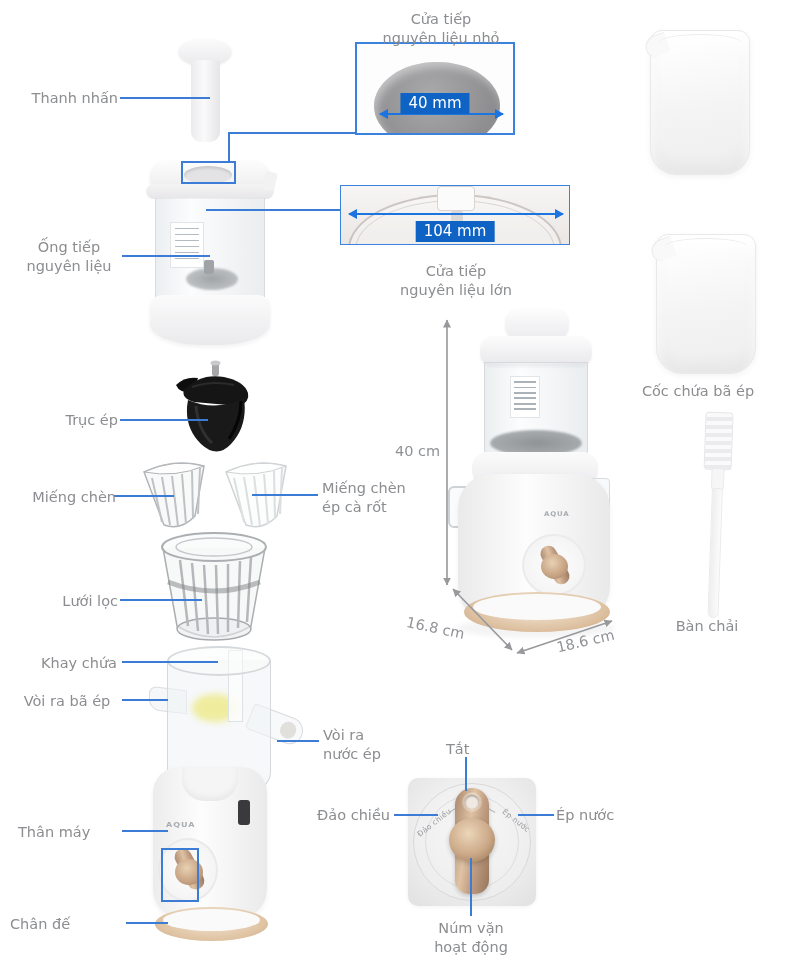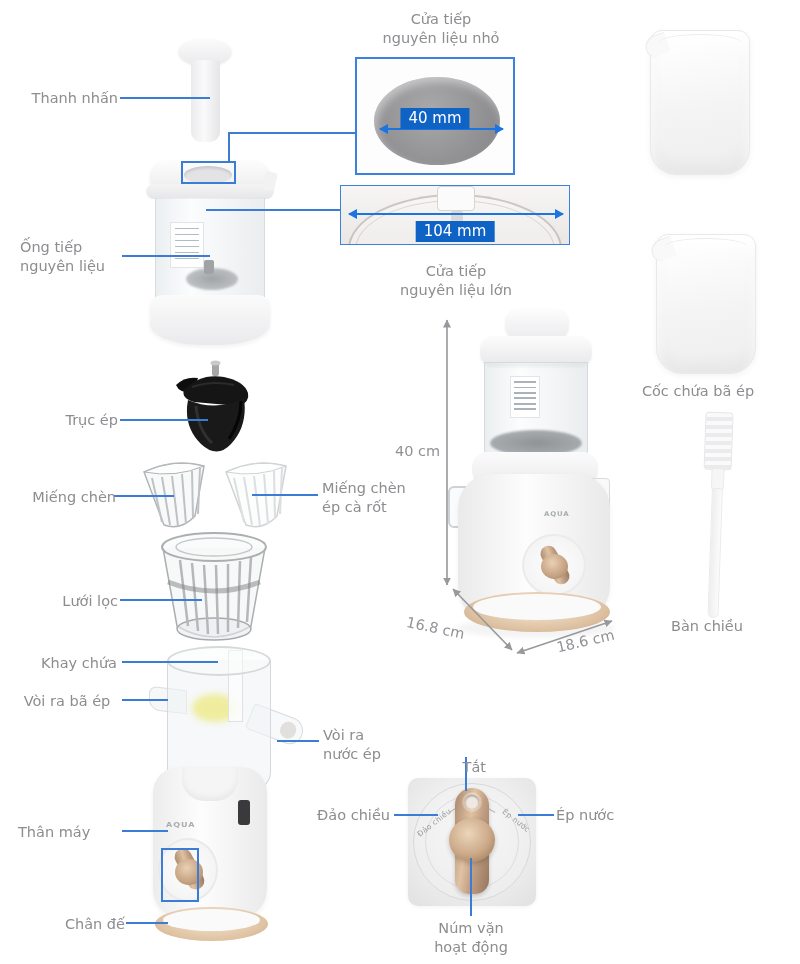--- a/index.html
+++ b/index.html
@@ -53,21 +53,21 @@
     <div class="abs" style="left:118px;top:16px;width:12px;height:18px;background:#f2f2f3;border-radius:2px;transform:rotate(12deg)"></div>
     <div class="abs" style="left:9px;top:42px;width:110px;height:102px;background:linear-gradient(90deg,rgba(225,230,233,.65),rgba(248,250,251,.5) 32%,rgba(223,227,230,.65));border:1px solid #d9dcde;border-top:none"></div>
     <div class="abs" style="left:24px;top:66px;width:34px;height:46px;background:rgba(255,255,255,.88);border:1px solid #e2e5e7;padding:5px 4px;background-clip:border-box">
       <div style="width:100%;height:100%;background:repeating-linear-gradient(180deg,#b3bcc2 0 1.5px,transparent 1.5px 6px)"></div>
     </div>
     <div class="abs" style="left:40px;top:112px;width:52px;height:22px;border-radius:50%;background:radial-gradient(#85898c,#b9bec1);opacity:.75;filter:blur(1px)"></div>
     <div class="abs" style="left:58px;top:104px;width:10px;height:14px;background:#9fa3a6;border-radius:2px"></div>
     <div class="abs" style="left:4px;top:139px;width:120px;height:50px;border-radius:12px 12px 42% 42%;background:linear-gradient(#fbfbfc,#eaeaec);box-shadow:0 2px 4px rgba(0,0,0,.06)"></div>
   </div>
 
-  <div class="inset" style="left:355px;top:57px;width:160px;height:118px">
+  <div class="inset" style="left:355px;top:42px;width:160px;height:93px">
     <div class="abs" style="left:17px;top:18px;width:126px;height:88px;border-radius:50%;background:radial-gradient(circle at 45% 38%,#a9a9ab,#909093 65%,#858589);box-shadow:inset 3px 5px 8px rgba(255,255,255,.45)"></div>
     <div class="blue-arrow" style="left:23px;top:69px;width:123px"></div>
     <div class="measure-badge" style="left:50%;top:49px;transform:translateX(-50%)">40 mm</div>
   </div>
 
   <div class="inset" style="left:340px;top:185px;width:230px;height:60px;border-width:1.5px">
     <div class="abs" style="left:0;top:0;width:230px;height:68px;background:linear-gradient(180deg,#f7f6f5,#edeae8 65%,#e8e4e2)"></div>
     <div class="abs" style="left:7px;top:8px;width:214px;height:110px;border-radius:50%;border:2px solid rgba(152,142,137,.45);background:rgba(252,251,250,.35)"></div>
     <div class="abs" style="left:14px;top:14px;width:200px;height:100px;border-radius:50%;border:1px solid rgba(170,160,155,.35)"></div>
     <div class="abs" style="left:96px;top:0;width:38px;height:25px;background:#fbfbfc;border:1px solid #d7d4d2;border-radius:4px"></div>
@@ -234,39 +234,39 @@
         <path d="M0,0 L8,4 L0,8 Z" fill="#97999c"></path>
       </marker>
     </defs>
     <line x1="447" y1="320" x2="447" y2="585" stroke="#97999c" stroke-width="1.6" marker-start="url(#ah)" marker-end="url(#ah)"></line>
     <line x1="453" y1="589" x2="512" y2="650" stroke="#97999c" stroke-width="1.6" marker-start="url(#ah)" marker-end="url(#ah)"></line>
     <line x1="517" y1="653" x2="612" y2="621" stroke="#97999c" stroke-width="1.6" marker-start="url(#ah)" marker-end="url(#ah)"></line>
   </svg>
 
   <div class="lbl" style="left:18px;top:89px;width:100px;text-align:right">Thanh nhấn</div>
 
-  <div class="lbl" style="left:20px;top:238px;width:98px;text-align:left">
+  <div class="lbl" style="left:20px;top:238px;width:98px;text-align:center">
     <div>Ống tiếp</div>
     <div>nguyên liệu</div>
   </div>
 
   <div class="lbl" style="left:375px;top:10px;width:132px;text-align:center">
     <div>Cửa tiếp</div>
     <div>nguyên liệu nhỏ</div>
   </div>
 
   <div class="lbl" style="left:390px;top:262px;width:132px;text-align:center">
     <div>Cửa tiếp</div>
     <div>nguyên liệu lớn</div>
   </div>
 
 
   <div class="lbl" style="left:623px;top:382px;width:150px;text-align:center">Cốc chứa bã ép</div>
 
-  <div class="lbl" style="left:652px;top:617px;width:110px;text-align:center">Bàn chiều</div>
+  <div class="lbl" style="left:652px;top:617px;width:110px;text-align:center">Bàn chải</div>
 
   <div class="lbl" style="left:18px;top:411px;width:100px;text-align:right">Trục ép</div>
 
   <div class="lbl" style="left:16px;top:488px;width:100px;text-align:right">Miếng chèn</div>
 
   <div class="lbl" style="left:322px;top:479px;width:104px">
     <div>Miếng chèn</div>
     <div>ép cà rốt</div>
   </div>
 
@@ -276,27 +276,27 @@
 
   <div class="lbl" style="left:16px;top:692px;width:102px;text-align:center">Vòi ra bã ép</div>
 
   <div class="lbl" style="left:323px;top:726px;width:80px">
     <div>Vòi ra</div>
     <div>nước ép</div>
   </div>
 
   <div class="lbl" style="left:18px;top:823px;width:100px;">Thân máy</div>
 
-  <div class="lbl" style="left:25px;top:915px;width:100px;text-align:right">Chân đế</div>
+  <div class="lbl" style="left:10px;top:915px;width:100px;text-align:left">Chân đế</div>
 
   <div class="dim-lbl" style="left:395px;top:443px">40 cm</div>
   <div class="dim-lbl" style="left:406px;top:620px;transform:rotate(12deg)">16.8 cm</div>
   <div class="dim-lbl" style="left:556px;top:633px;transform:rotate(-13deg)">18.6 cm</div>
 
-  <div class="lbl" style="left:446px;top:758px;width:40px;text-align:right">Tắt</div>
+  <div class="lbl" style="left:446px;top:740px;width:40px;text-align:left">Tắt</div>
   <div class="lbl" style="left:300px;top:806px;width:90px;text-align:right">Đảo chiều</div>
   <div class="lbl" style="left:556px;top:806px;width:80px">Ép nước</div>
   <div class="lbl" style="left:429px;top:919px;width:84px;text-align:center">
     <div>Núm vặn</div>
     <div>hoạt động</div>
   </div>
 
 </div>
 
 </body></html>

